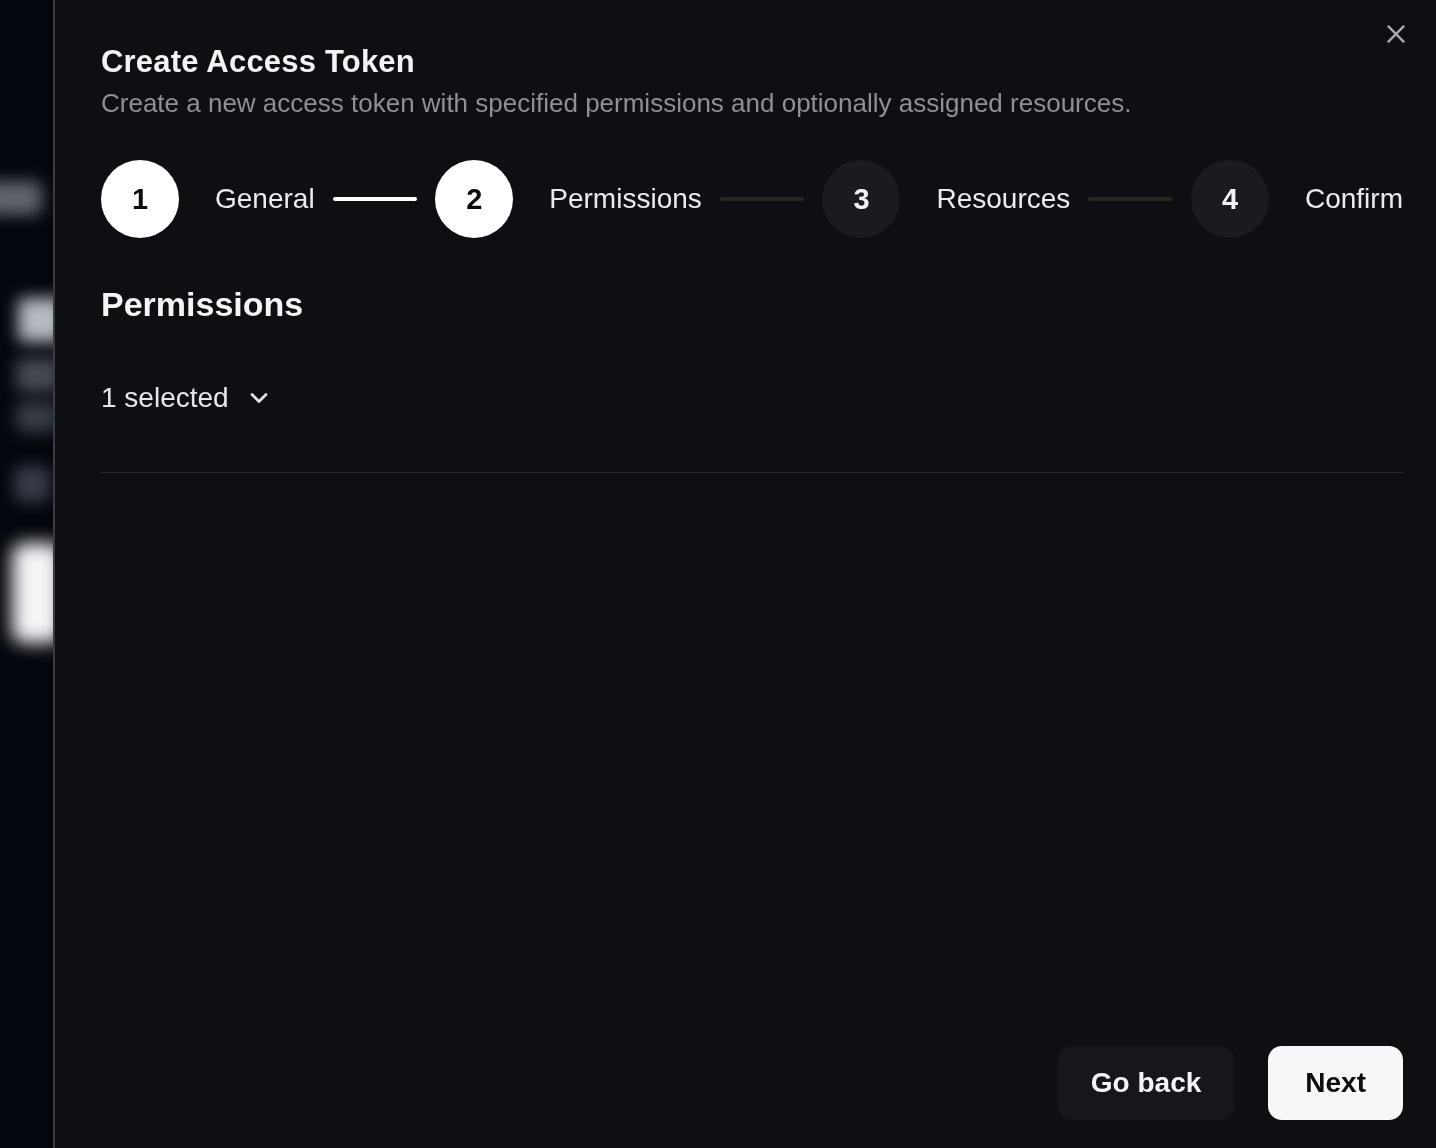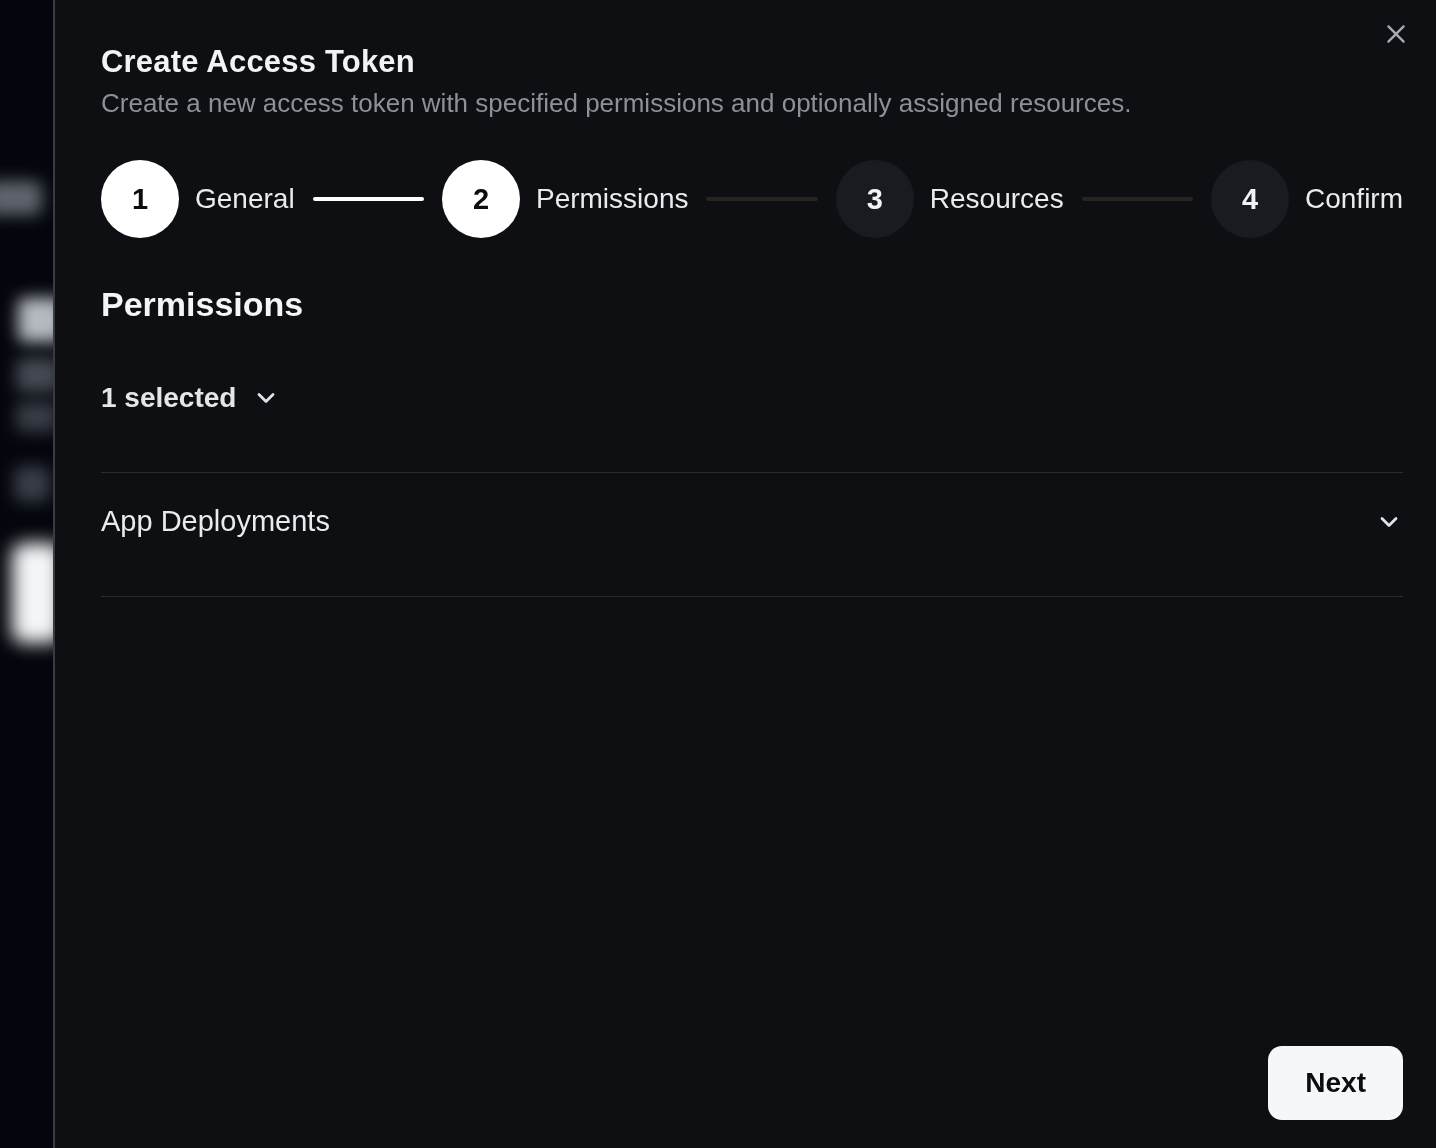--- a/index.html
+++ b/index.html
@@ -58,42 +58,42 @@
   }
   .step { display: flex; align-items: center; flex: 0 0 auto; }
   .step-circle {
     width: 78px; height: 78px; border-radius: 50%;
     display: flex; align-items: center; justify-content: center;
     font-size: 29px; font-weight: 700;
   }
   .step.done .step-circle, .step.active .step-circle { background: #ffffff; color: #0b0c0f; }
   .step.upcoming .step-circle { background: #1a1b20; color: #f0f2f4; }
   .step-label {
-    margin-left: 16px;
+    margin-left: 36px;
     font-size: 28px; font-weight: 500; color: #e9ebee;
     white-space: nowrap;
   }
   .connector { flex: 1 1 auto; height: 4px; border-radius: 2px; margin: 0 18px; }
   .connector.lit { background: #ffffff; }
   .connector.dim { background: #282421; }
 
   
   .section-heading {
     margin-top: 46px;
     font-size: 34px; font-weight: 700; color: #f3f5f7;
   }
   .accordion { margin-top: 26px; }
   .acc-row {
     border-bottom: 1px solid #2a2b2f;
     padding: 32px 0 58px 0;
     cursor: pointer;
   }
   .acc-row-inner { display: flex; align-items: center; }
   .acc-label { font-size: 29px; font-weight: 500; color: #e9ebee; flex: 1 1 auto; }
-  .acc-badge { font-size: 28px; font-weight: 700; color: #e4e7ea; margin-right: 16px; }
+  .acc-badge { font-size: 28px; font-weight: 400; color: #e4e7ea; margin-right: 16px; }
   .acc-badge:empty { margin-right: 0; }
   .chevron { width: 28px; height: 28px; flex: 0 0 auto; }
   .chevron svg { stroke: #dfe3e7; }
 
   
   .footer {
     position: absolute; right: 33px; top: 1046px;
     display: flex; gap: 34px;
   }
   .btn {
@@ -163,31 +163,21 @@
       <div class="acc-row-inner">
         <div class="acc-badge">1 selected</div>
         <div class="chevron">
           <svg viewBox="0 0 24 24" width="28" height="28" fill="none" stroke-width="2.4" stroke-linecap="round" stroke-linejoin="round">
               <polyline points="6 9 12 15 18 9"></polyline>
             </svg>
         </div>
       </div>
     </div>
 
-    <div class="acc-row">
-      <div class="acc-row-inner">
-        <div class="acc-label">App Deployments</div>
-        <div class="acc-badge"></div>
-        <div class="chevron">
-          <svg viewBox="0 0 24 24" width="28" height="28" fill="none" stroke-width="2.4" stroke-linecap="round" stroke-linejoin="round">
-              <polyline points="6 9 12 15 18 9"></polyline>
-            </svg>
-        </div>
-      </div>
-    </div>
 
   </div>
 
   <div class="footer">
+    <button class="btn btn-secondary">Go back</button>
     <button class="btn btn-primary">Next</button>
   </div>
 
 </div>
 
 </body></html>

